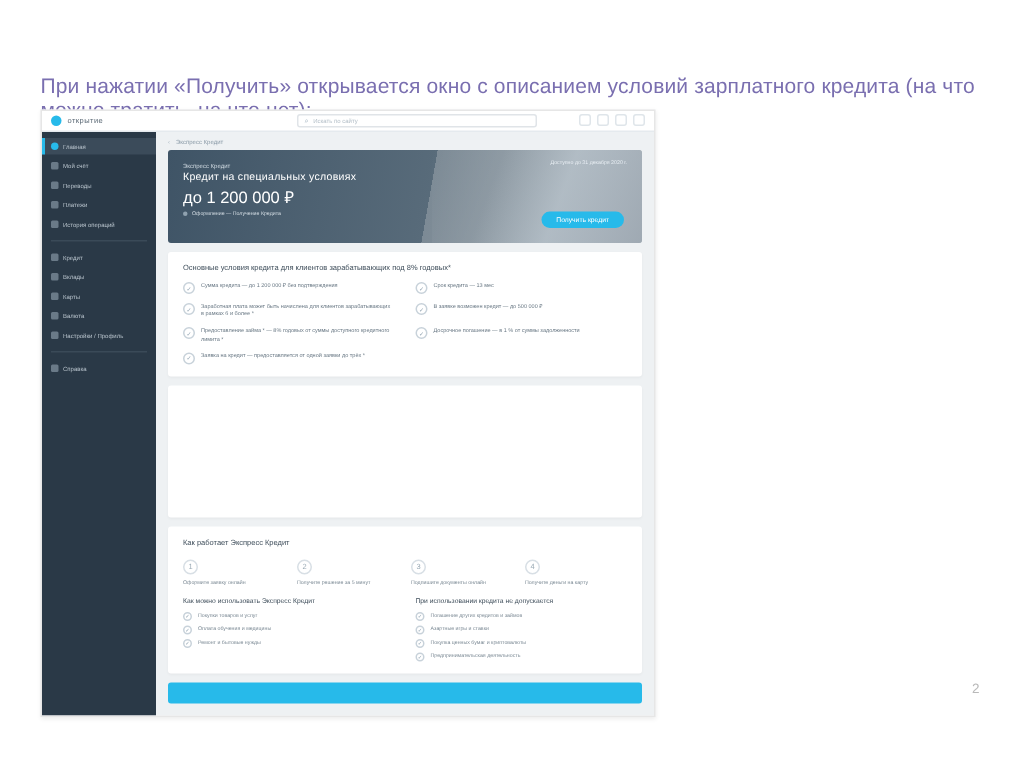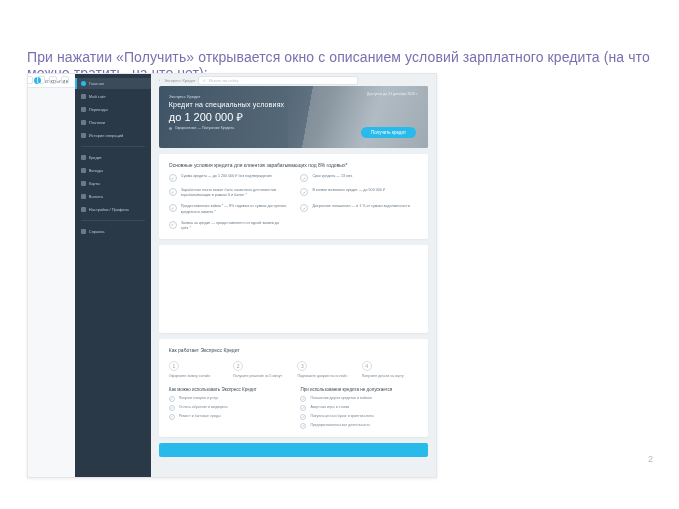--- a/index.html
+++ b/index.html
@@ -31,21 +31,21 @@
     position: absolute;
     left: 27px;
     top: 73px;
     width: 410px;
     height: 405px;
     background: #f7f8f9;
     border: 1px solid #e6e6e6;
     box-shadow: 0 1px 3px rgba(0,0,0,0.08);
     overflow: hidden;
     display: flex;
-    flex-direction: row;
+    flex-direction: column;
   }
 
   .topbar {
     height: 14px;
     background: #ffffff;
     border-bottom: 1px solid #e5eaee;
     display: flex;
     align-items: center;
     padding: 0 6px;
     gap: 4px;

